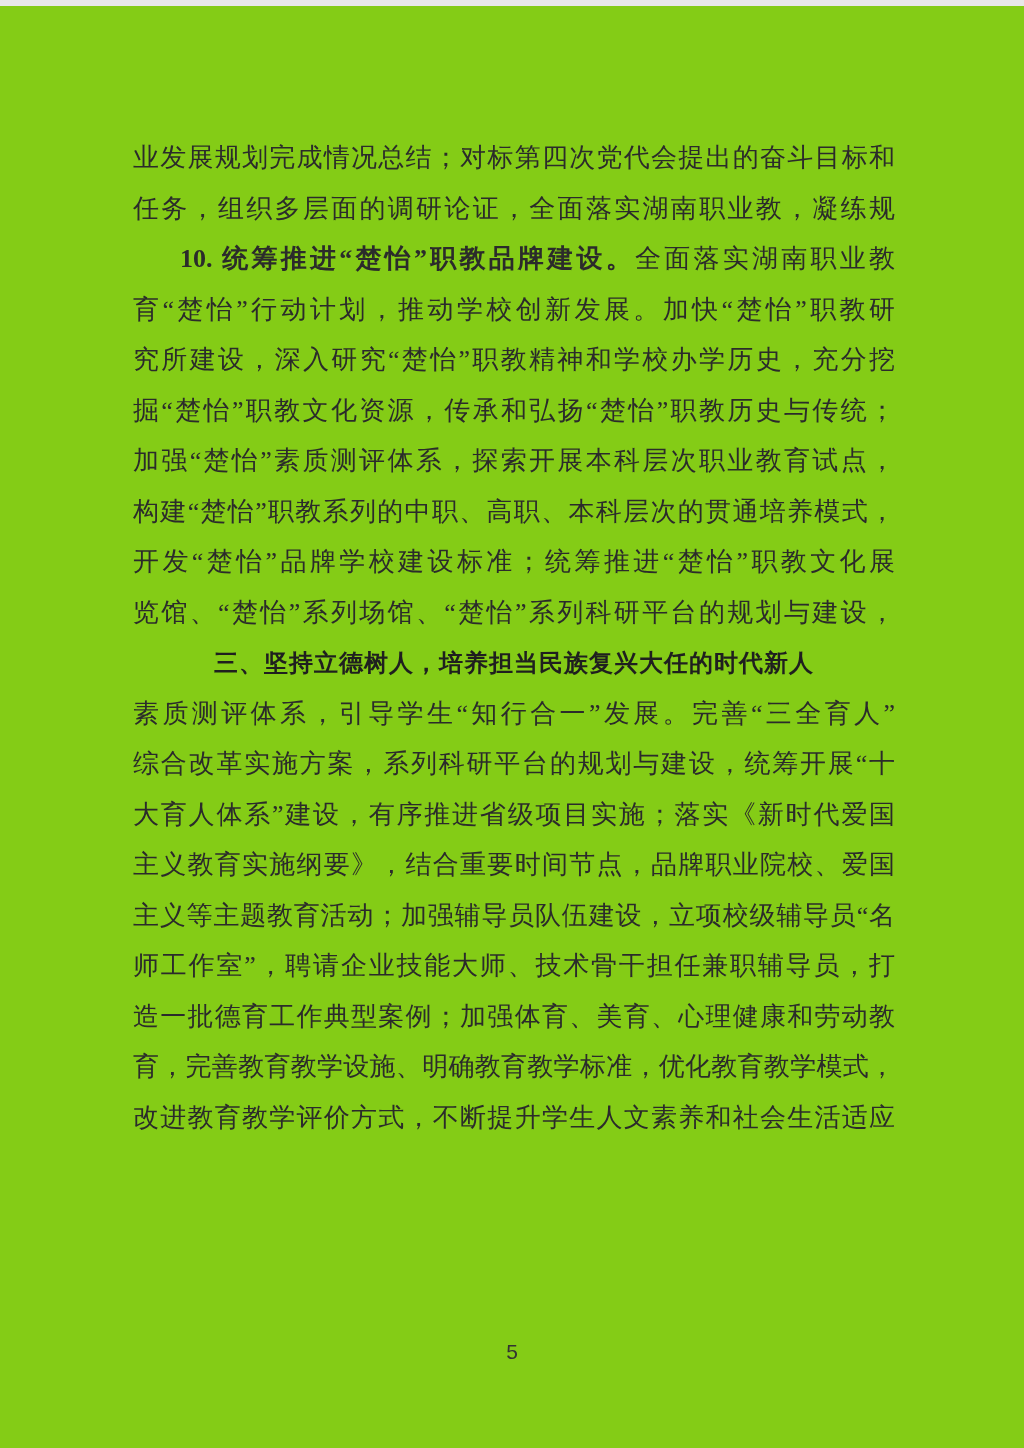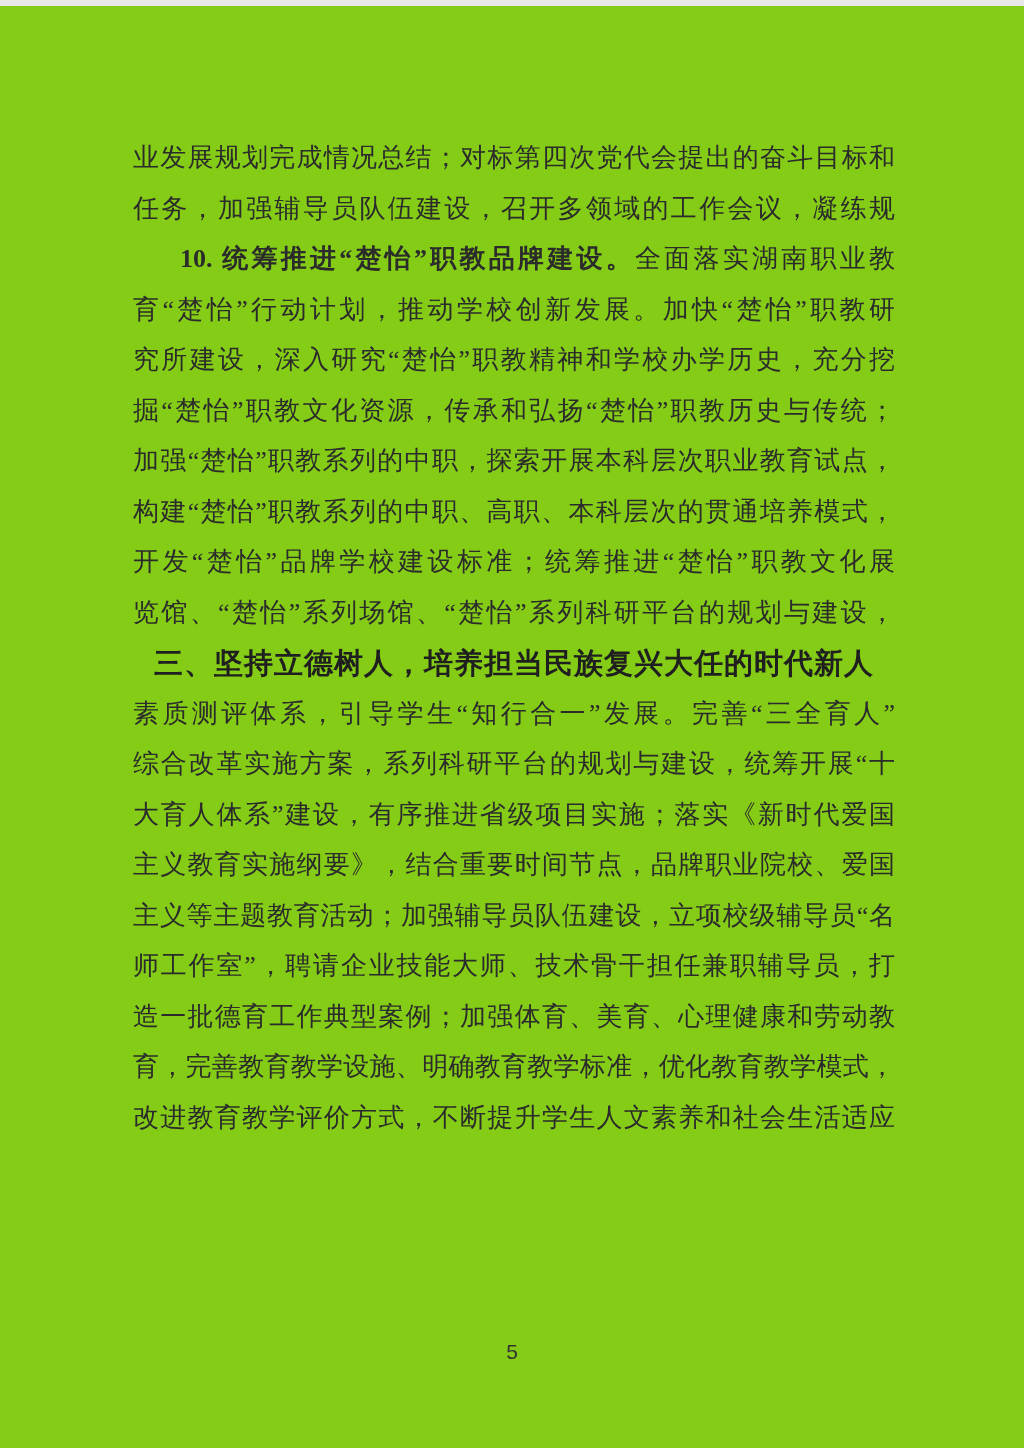--- a/index.html
+++ b/index.html
@@ -37,21 +37,21 @@
   }
   .line.lead-line {
     text-indent: 47px;
   }
   .lead-bold {
     font-weight: bold;
   }
   .heading {
     height: 50.5px;
     line-height: 50.5px;
-    font-size: 29px;
+    font-size: 24px;
     font-weight: bold;
     font-family: "Liberation Sans", "DejaVu Sans", sans-serif;
     text-align: center;
     text-align-last: center;
     letter-spacing: 1px;
     color: #1f1f1f;
   }
   .page-number {
     position: absolute;
     left: 0;
@@ -63,27 +63,27 @@
     font-family: "Liberation Sans", "DejaVu Sans", sans-serif;
   }
 </style>
 </head>
 <body>
 
 <div class="page">
   <div class="textblock">
 
     <div class="line">业发展规划完成情况总结；对标第四次党代会提出的奋斗目标和</div>
-    <div class="line">任务，加强辅导员队伍建设，召开多领域的工作会议，凝练规</div>
+    <div class="line">任务，组织多层面的调研论证，全面落实湖南职业教，凝练规</div>
 
     <div class="line lead-line"><span class="lead-bold">10. 统筹推进“楚怡”职教品牌建设。</span><span>全面落实湖南职业教</span></div>
     <div class="line">育“楚怡”行动计划，推动学校创新发展。加快“楚怡”职教研</div>
     <div class="line">究所建设，深入研究“楚怡”职教精神和学校办学历史，充分挖</div>
     <div class="line">掘“楚怡”职教文化资源，传承和弘扬“楚怡”职教历史与传统；</div>
-    <div class="line">加强“楚怡”职教系列的中职，探索开展本科层次职业教育试点，</div>
+    <div class="line">加强“楚怡”素质测评体系，探索开展本科层次职业教育试点，</div>
     <div class="line">构建“楚怡”职教系列的中职、高职、本科层次的贯通培养模式，</div>
     <div class="line">开发“楚怡”品牌学校建设标准；统筹推进“楚怡”职教文化展</div>
     <div class="line">览馆、“楚怡”系列场馆、“楚怡”系列科研平台的规划与建设，</div>
 
     <div class="heading">三、坚持立德树人，培养担当民族复兴大任的时代新人</div>
 
     <div class="line">素质测评体系，引导学生“知行合一”发展。完善“三全育人”</div>
     <div class="line">综合改革实施方案，系列科研平台的规划与建设，统筹开展“十</div>
     <div class="line">大育人体系”建设，有序推进省级项目实施；落实《新时代爱国</div>
     <div class="line">主义教育实施纲要》，结合重要时间节点，品牌职业院校、爱国</div>

